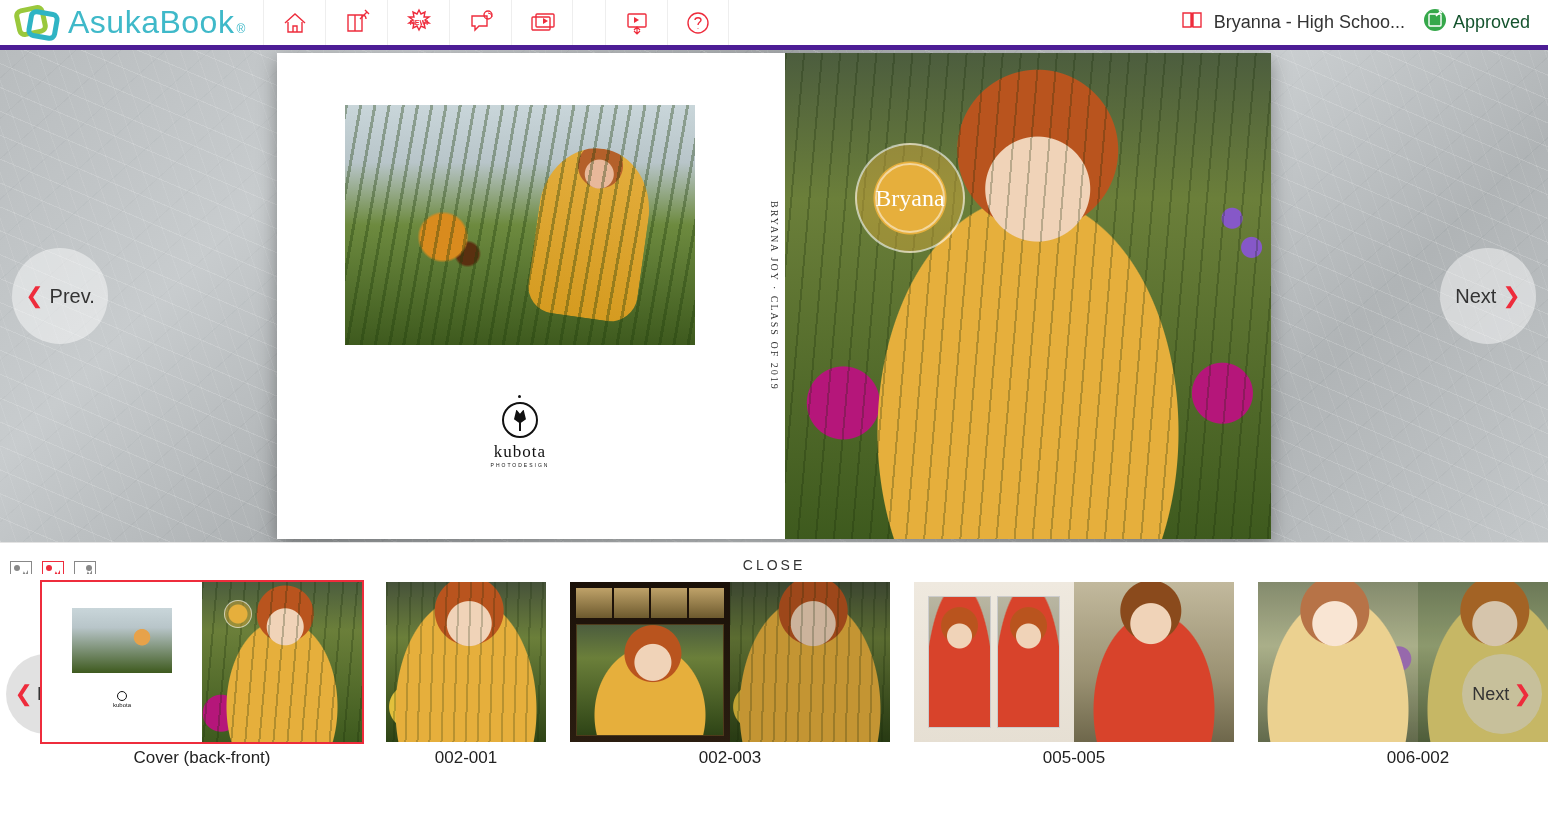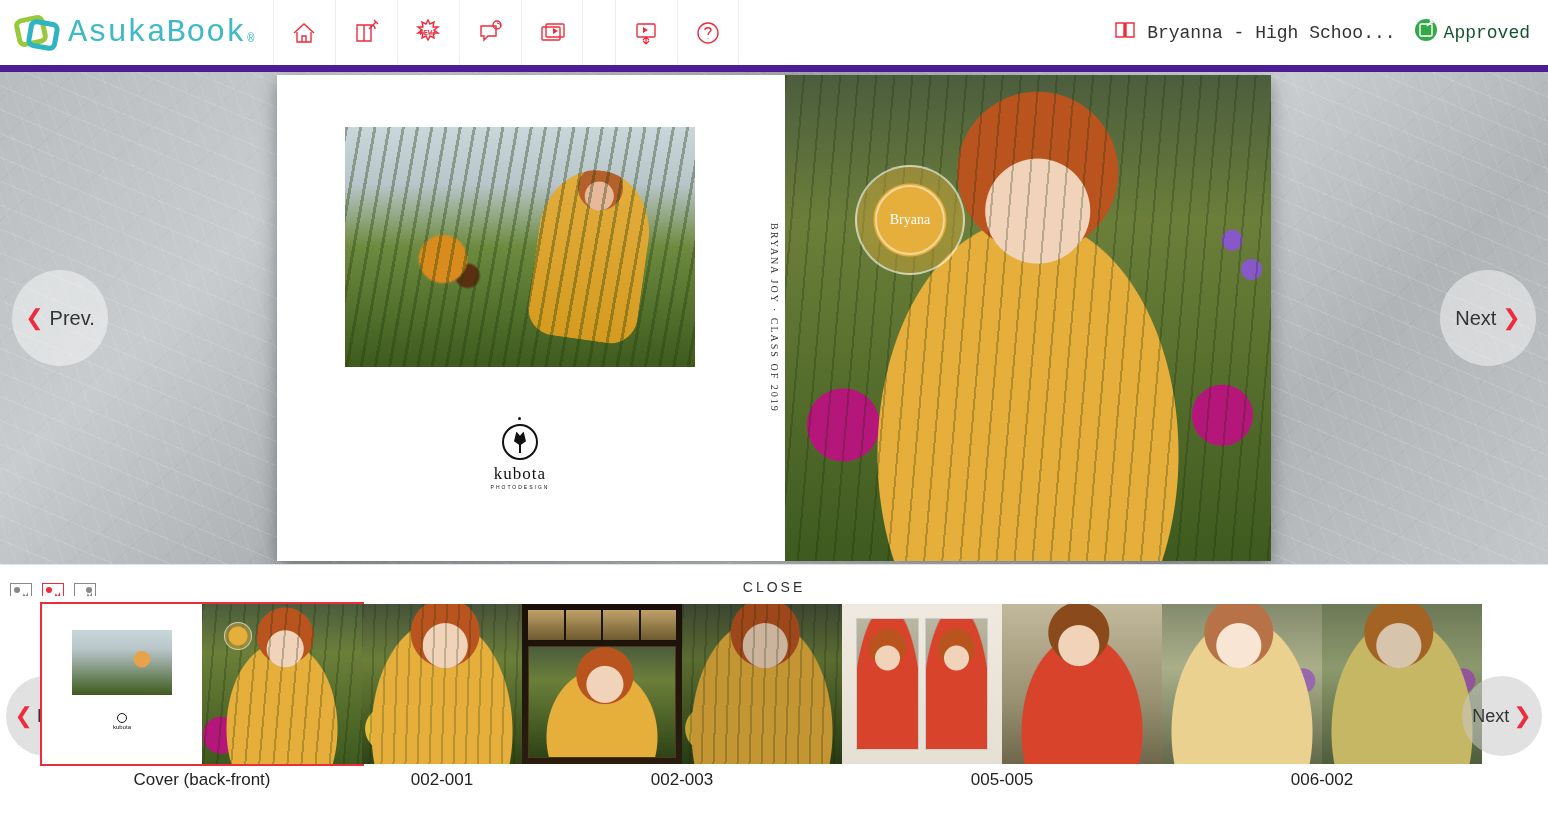--- a/index.html
+++ b/index.html
@@ -1,22 +1,21 @@
 <!DOCTYPE html>
 <html><head>
 <meta charset="utf-8">
 <style>
   * { box-sizing: border-box; margin: 0; padding: 0; }
   html, body { width: 1548px; height: 822px; font-family: "Helvetica Neue", Arial, sans-serif; background: #fff; overflow: hidden; }
 
   
   .toolbar {
-    height: 72px; display: flex; align-items: stretch; border-bottom: 7px solid #4c1d95;
+    height: 50px; display: flex; align-items: stretch; border-bottom: 5px solid #4c1d95;
     background: #fff;
-    font-family: Liberation Mono, monospace;
   }
   .logo { display: flex; align-items: center; padding: 0 18px 0 14px; gap: 2px; }
   .logo-text { font-size: 32px; color: #3fb9c9; letter-spacing: 0.5px; }
   .logo-text .thin { font-weight: 300; }
   .logo-suffix { font-size: 12px; color: #3fb9c9; margin-top: 12px; }
   .logo-mark { width: 48px; height: 40px; position: relative; margin-right: 4px; }
 
   .tool-group { display: flex; align-items: stretch; }
   .tool-btn {
     width: 62px; border-left: 1px solid #eee; display: flex; align-items: center; justify-content: center;
@@ -116,41 +115,41 @@
   }
   .seal {
     position:absolute; left:70px; top:90px; width:110px; height:110px; border-radius:50%;
     border:2px solid rgba(255,255,255,0.6);
     background: radial-gradient(circle,#e6af3c 0 36px, rgba(230,175,60,0.4) 37px 53px, transparent 54px);
     display:flex; align-items:center; justify-content:center;
   }
   .seal-inner{
     width:70px; height:70px; border-radius:50%; border:2px solid rgba(255,255,255,0.5);
     display:flex; align-items:center; justify-content:center;
-    font-family: "Brush Script MT", cursive; color:#fff; font-size:14px;text-align:right;
+    font-family: "Brush Script MT", cursive; color:#fff; font-size:24px;text-align:right;
   }
 
   
   .close-row { height: 32px; display:flex; align-items:flex-start; justify-content:space-between; padding:12px 10px; border-top:1px solid #e3e3e3; background:#fff; position:relative; }
   .view-toggle { display:flex; gap:10px; align-items:center; padding-top:6px; }
   .vtog { width:22px; height:18px; border:1.5px solid #888; position:relative; cursor:pointer; }
   .vtog.active { border-color:#ee2c3c; }
   .vtog::before { content:""; position:absolute; left:3px; top:3px; width:6px; height:6px; border-radius:50%; background:#888; }
   .vtog.active::before { background:#ee2c3c; }
   .vtog.right::before { left:auto; right:3px; }
   .vtog::after { content:""; position:absolute; right:3px; bottom:2px; left:11px; height:6px; background:#888; clip-path:polygon(0 100%,30% 20%,60% 70%,100% 0,100% 100%);}
   .vtog.active::after { background:#ee2c3c; }
 
   .close-btn { position:absolute; left:50%; transform:translateX(-50%); text-align:center; cursor:pointer; padding-top:2px; }
   .close-btn .cbtxt { font-size:14px; letter-spacing:3px; color:#333; }
   .close-btn .cbarrow { color:#ee2c3c; font-size:14px; line-height:8px; }
 
   
   .thumbs { height: 240px; background:#fff; position:relative; padding-top:8px; }
-  .thumb-track { display:flex; padding:0 42px; align-items:center; }
+  .thumb-track { display:flex; gap:24px; padding:0 42px; align-items:center; }
   .thumb { display:flex; flex-direction:column; align-items:center; gap:6px; cursor:pointer; }
   .thumb .tb-canvas { width:320px; height:160px; position:relative; overflow:hidden; background:#222; }
   .thumb.narrow .tb-canvas { width:160px; }
   .thumb.selected .tb-canvas { outline:3px solid #ee2c3c; outline-offset:-1px; }
   .thumb-label { font-size:17px; color:#222; }
 
   .tb-split { display:flex; width:100%; height:100%; }
   .tb-half { flex:1; position:relative; overflow:hidden; }
 
   .tb-garden-mini{

